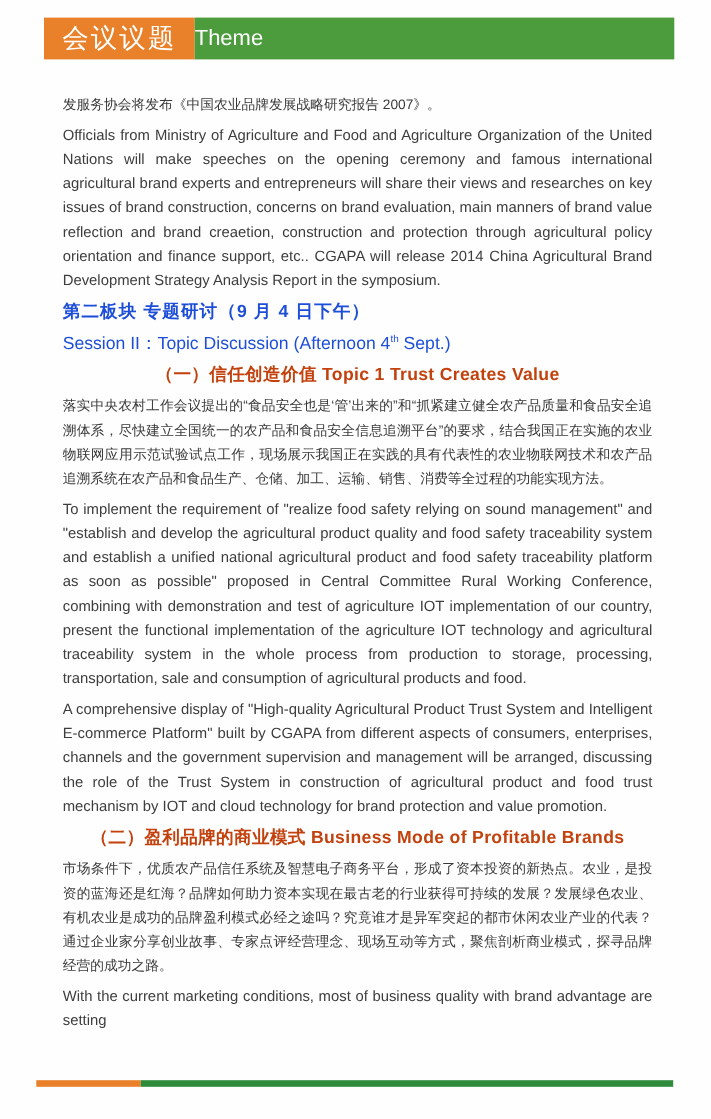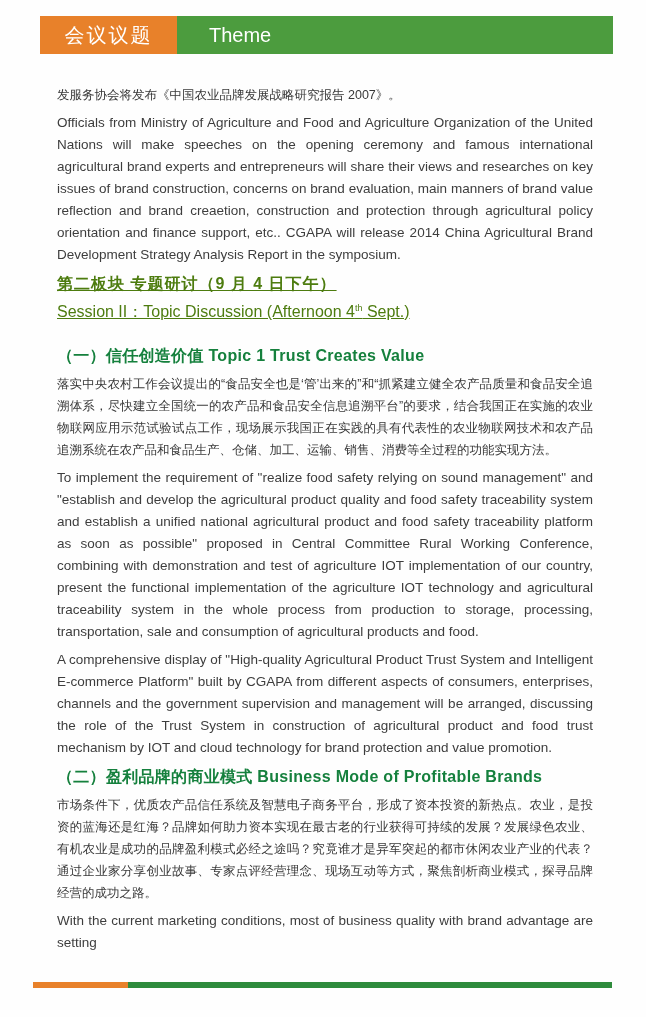--- a/index.html
+++ b/index.html
@@ -13,47 +13,47 @@
     background:#fefefe; overflow:hidden;
   }
 
   
   .banner {
     position:absolute; top:16px; left:40px; width:573px; height:38px;
     display:flex;
   }
   .banner-zh {
     width:137px; background:#e8812a; color:#ffffff;
-    font-size:20px; letter-spacing:2px;
+    font-size:24px; letter-spacing:2px;
     display:flex; align-items:center; justify-content:center;
   }
   .banner-en {
     flex:1; background:#4c9c3e; color:#ffffff;
-    font-size:20px; display:flex; align-items:center; padding-left:32px;
+    font-size:20px; display:flex; align-items:center; 
   }
 
   
   .content {
     position:absolute; top:84px; left:57px; width:536px;
     color:#3d3d3d;
   }
   p.body {
     font-size:13.5px; line-height:22px; text-align:justify;
     margin:0 0 6px 0;
   }
   p.zh { font-size:12.5px; color:#383838; }
 
-  .session { margin:4px 0 20px 0; color:#4d7c0f;text-decoration:underline; }
+  .session { margin:4px 0 4px 0; color:#1d4ed8; }
   .session-zh { font-size:16px; font-weight:bold; line-height:24px; letter-spacing:1px; }
   .session-en { font-size:16px; line-height:25px; }
   .session-en sup { font-size:9px; }
 
   h2.topic {
-    font-size:16px; font-weight:bold; color:#15803d;
-    line-height:23px; margin:4px 0 6px 0; letter-spacing:0.3px;
+    font-size:16px; font-weight:bold; color:#c2410c;
+    line-height:23px; margin:4px 0 6px 0; letter-spacing:0.3px;text-align:center;
   }
 
   
   .bottom-bar {
     position:absolute; top:982px; left:33px; width:579px; height:6px;
     display:flex;
   }
   .bar-orange { width:95px; background:#e8812a; }
   .bar-green  { flex:1; background:#2e8b3c; }
 </style>

